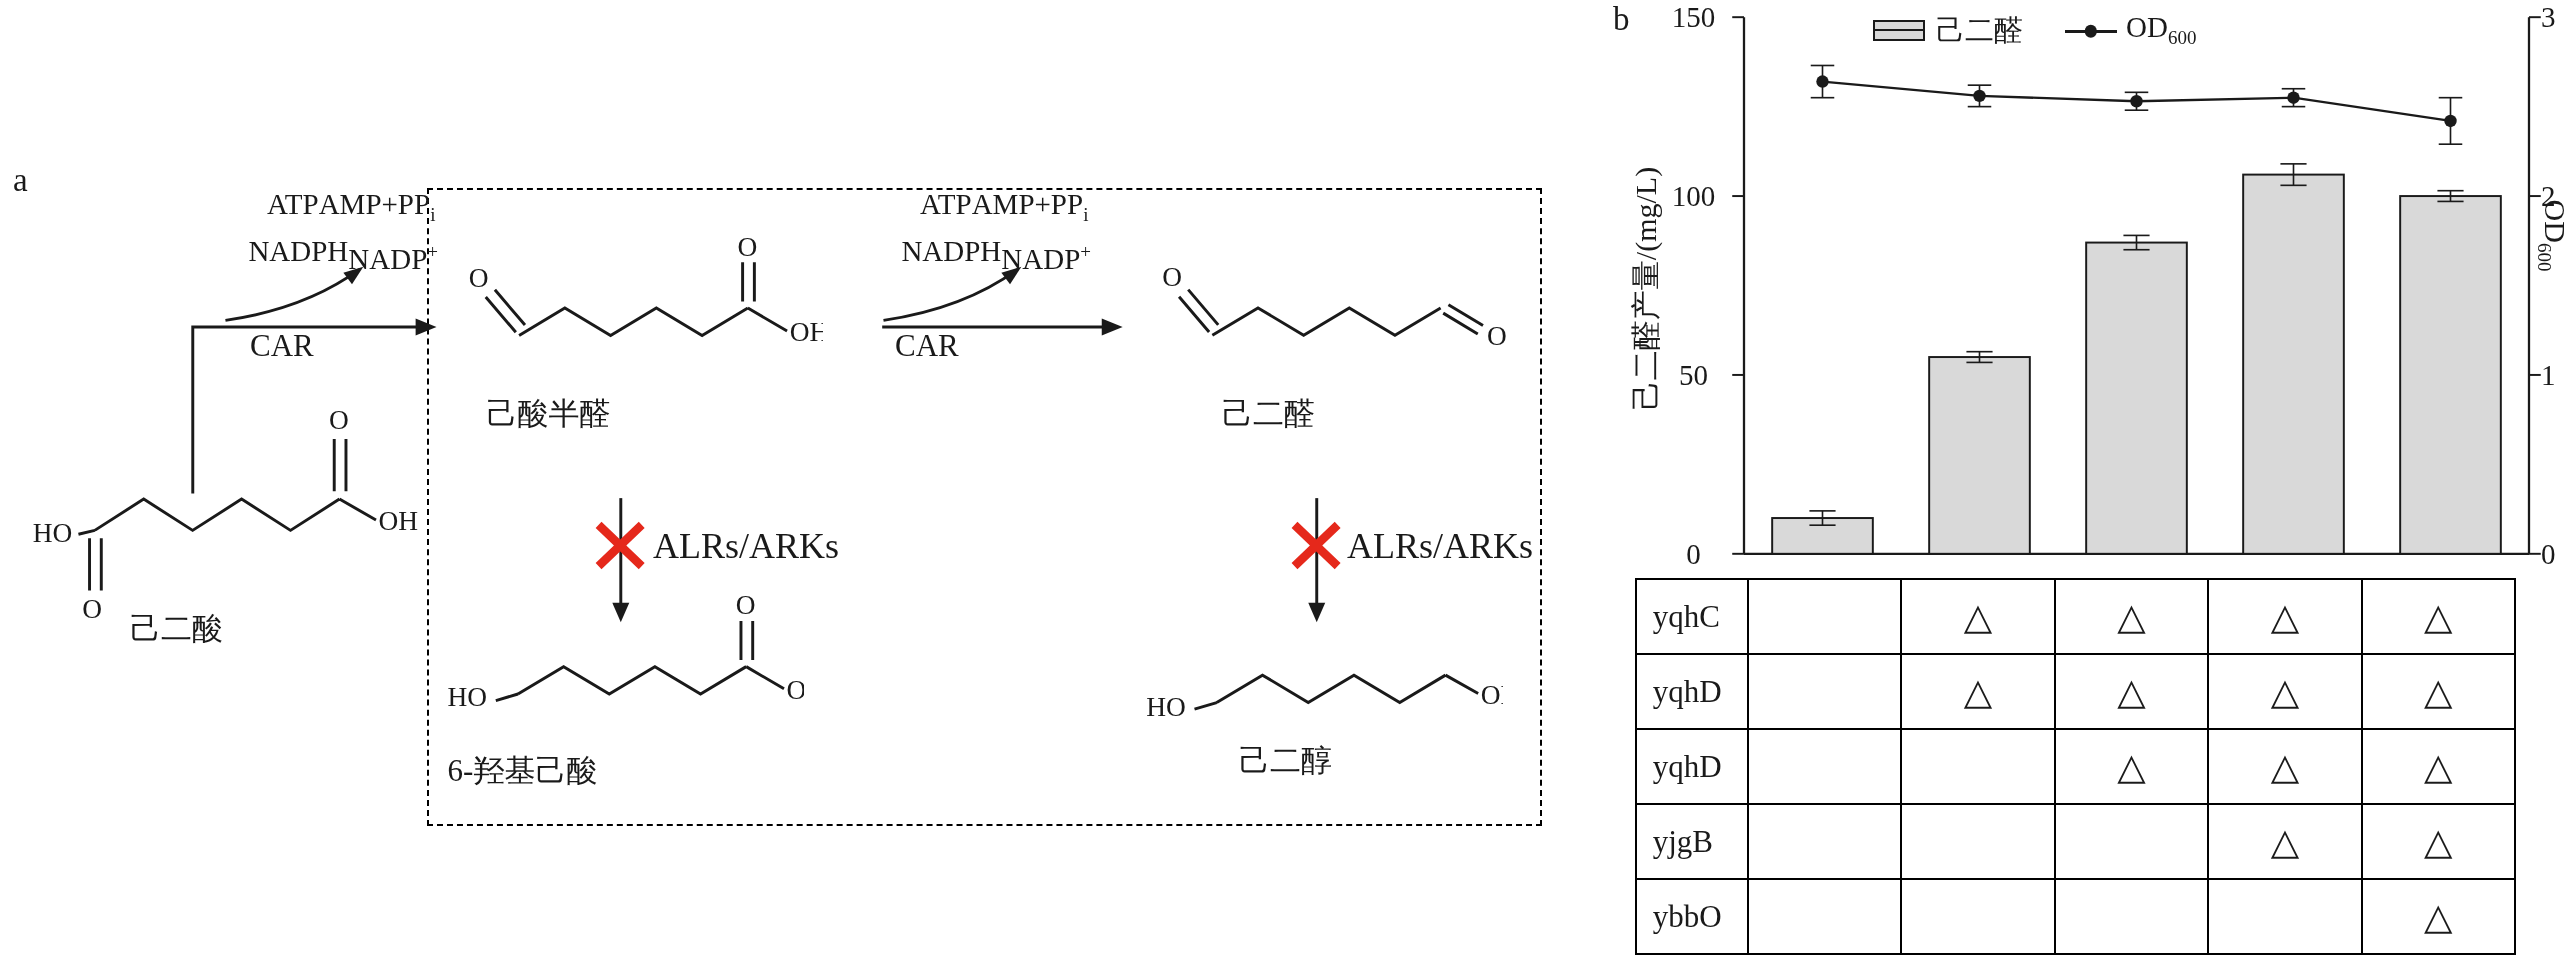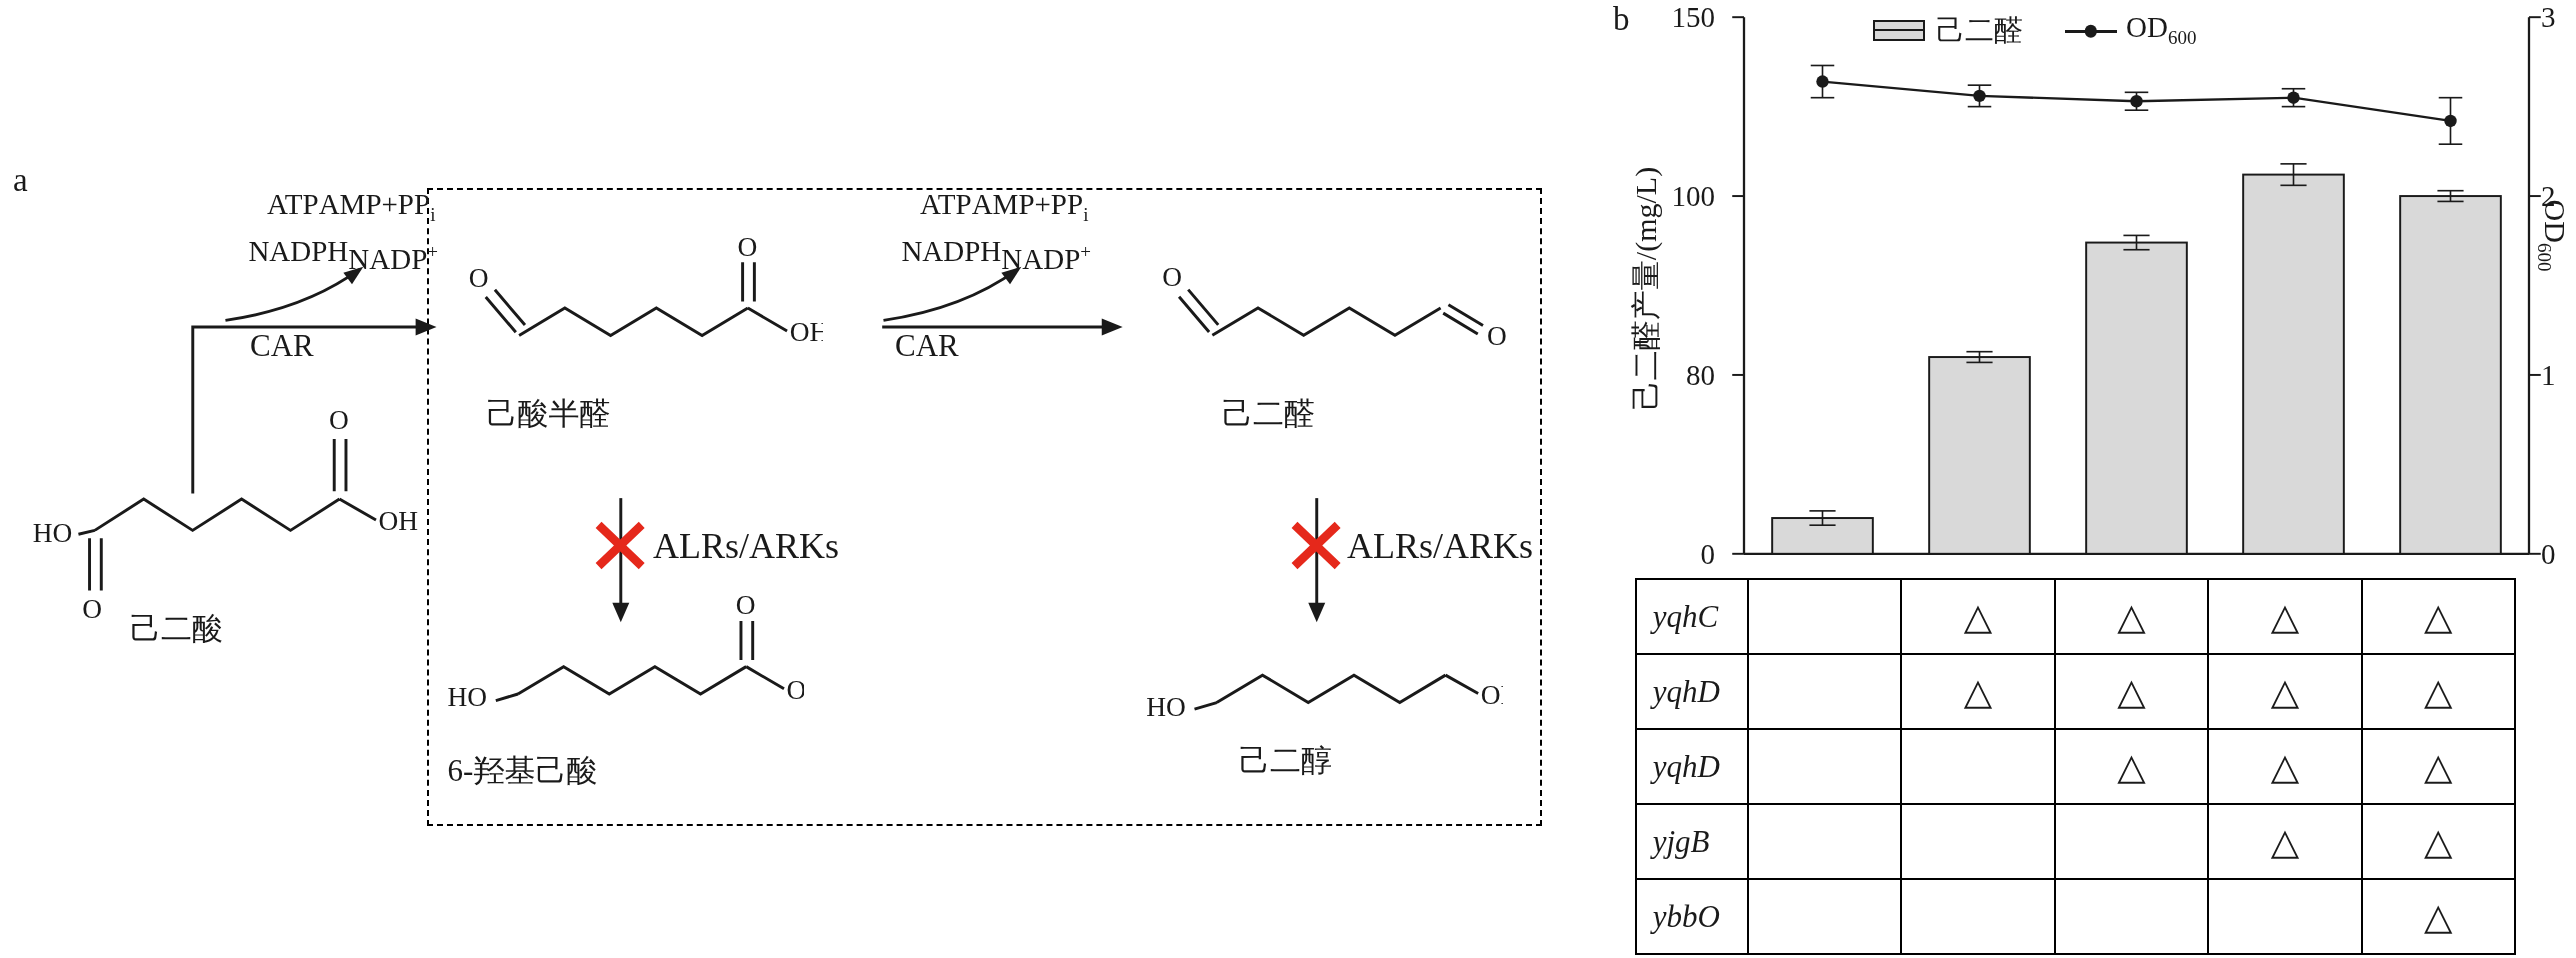--- a/index.html
+++ b/index.html
@@ -19,25 +19,25 @@
   .bond{fill:none;stroke:#1a1a1a;stroke-width:4.5}
   .arrow{fill:none;stroke:#1a1a1a;stroke-width:4.5}
   .cross{fill:none;stroke:#e5281b;stroke-width:13}
   svg text{font-family:"Liberation Serif","DejaVu Serif",serif;font-size:42px;fill:#1a1a1a}
   .legend-label{font-size:29px;white-space:nowrap}
   .swatch{background:#d9d9d9;border:2px solid #1a1a1a}
   .swatch-line{position:absolute;left:-0.7px;right:-0.7px;top:50%;height:2px;background:#1a1a1a;transform:translateY(-50%)}
   .line-symbol{background:#1a1a1a}
   .dot{position:absolute;left:50%;top:50%;width:12.4px;height:12.4px;border-radius:50%;background:#1a1a1a;transform:translate(-50%,-50%)}
   .axis-title{font-size:30px;text-align:center;white-space:nowrap}
-  #left-tick-labels .ticklab{position:absolute;right:18px;width:100%;text-align:right;font-size:29px;line-height:34px}
+  #left-tick-labels .ticklab{position:absolute;right:8px;width:100%;text-align:center;font-size:29px;line-height:34px}
   #right-tick-labels .ticklab{position:absolute;left:0;width:100%;text-align:left;font-size:29px;line-height:34px}
   .gene-table{display:grid;grid-template-columns:112px repeat(5,1fr);grid-auto-rows:75px;border-top:2px solid #000;border-left:2px solid #000;background:#fff}
   .cell{border-right:2px solid #000;border-bottom:2px solid #000;display:flex;align-items:center}
-  .genecell{font-style:italic;font-size:31px;padding-left:15.7px}
+  .genecell{font-size:31px;padding-left:15.7px}
   .markcell{justify-content:center;font-size:37px}
 </style>
 </head>
 <body>
 
 <div class="abs panel-label" style="left:13px;top:162px">a</div>
 
 <div class="abs dashed-box" style="left:427px;top:188px;width:1115px;height:638px"></div>
 
 <div class="abs" style="left:157px;top:186px;width:281px">
@@ -192,21 +192,21 @@
       <polyline points="120.1,98.51999999999987 360.29999999999995,120.4133333333333 600.5,128.62333333333333 840.6999999999999,123.14999999999998 1080.8999999999999,158.7266666666667" fill="none" stroke="#1a1a1a" stroke-width="3.5"></polyline>
       <circle cx="120.1" cy="98.51999999999987" r="9.5" fill="#1a1a1a"></circle>
       <circle cx="360.29999999999995" cy="120.4133333333333" r="9.5" fill="#1a1a1a"></circle>
       <circle cx="600.5" cy="128.62333333333333" r="9.5" fill="#1a1a1a"></circle>
       <circle cx="840.6999999999999" cy="123.14999999999998" r="9.5" fill="#1a1a1a"></circle>
       <circle cx="1080.8999999999999" cy="158.7266666666667" r="9.5" fill="#1a1a1a"></circle>
     </svg>
 </div>
 <div class="abs" id="left-tick-labels" style="left:1670px;top:17px;width:63px;height:537px">
     <div class="ticklab" style="top: 520px;">0</div>
-    <div class="ticklab" style="top: 341px;">80</div>
+    <div class="ticklab" style="top: 341px;">50</div>
     <div class="ticklab" style="top: 162px;">100</div>
     <div class="ticklab" style="top: -17px;">150</div>
   </div>
 <div class="abs" id="right-tick-labels" style="left:2541px;top:17px;width:39px;height:537px">
     <div class="ticklab" style="top: 520px;">0</div>
     <div class="ticklab" style="top: 341px;">1</div>
     <div class="ticklab" style="top: 162px;">2</div>
     <div class="ticklab" style="top: -17px;">3</div>
   </div>
 <div class="abs axis-title" style="left:1418px;top:268px;width:457px;transform:rotate(-90deg)">己二醛产量/(mg/L)</div>

